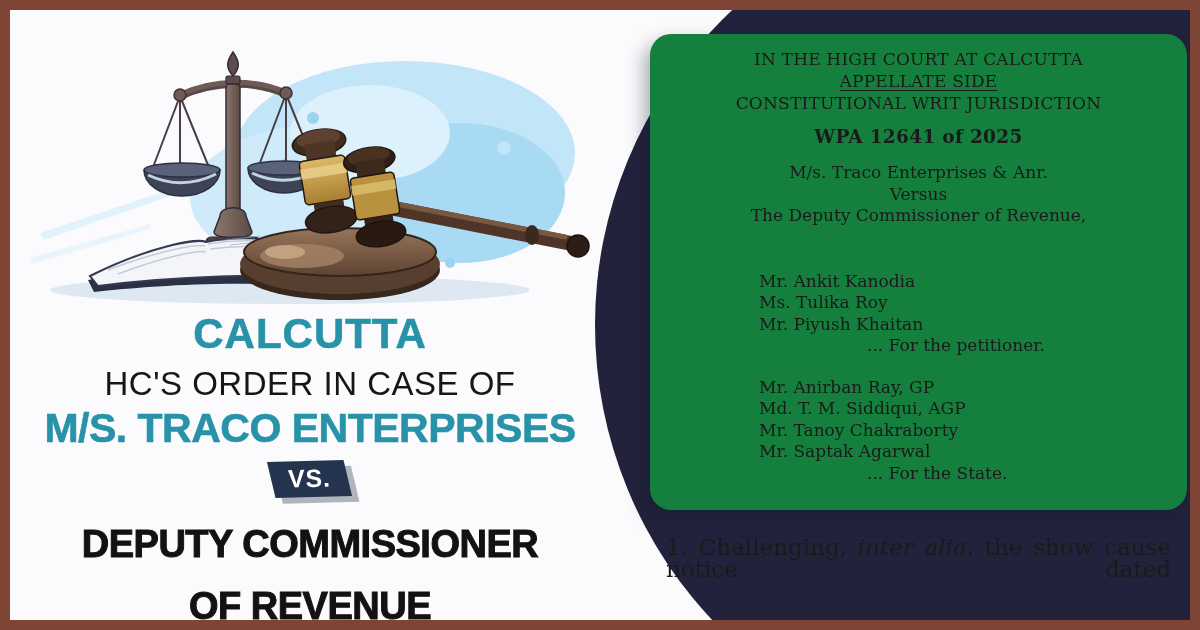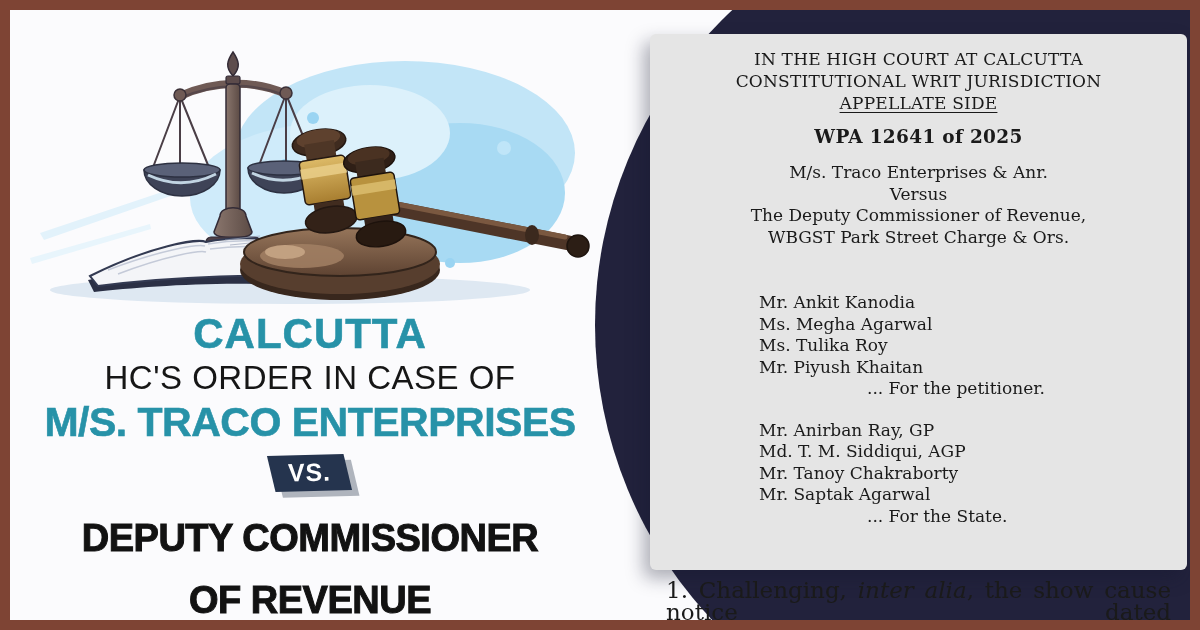--- a/index.html
+++ b/index.html
@@ -4,31 +4,31 @@
 <style>
   html,body{margin:0;padding:0;}
   .frame{position:relative;width:1200px;height:630px;background:#7E4434;overflow:hidden;
          font-family:"Liberation Sans",sans-serif;}
   .inner{position:absolute;left:10px;top:10px;right:10px;bottom:10px;background:#FBFBFD;overflow:hidden;}
   .navy-circle{position:absolute;width:860px;height:860px;border-radius:50%;
                background:#22223C;left:585px;top:-115px;}
   
   .headline{position:absolute;left:14px;top:300px;width:572px;text-align:center;line-height:1.12;}
   .t1{font-size:42px;font-weight:bold;color:#2792A8;letter-spacing:1px;text-align:center;-webkit-text-stroke:0.6px #2792A8;}
-  .t2{font-size:33px;font-weight:400;color:#161616;letter-spacing:0.5px;margin-top:3px;}
+  .t2{font-size:33px;font-weight:400;color:#161616;letter-spacing:0.5px;margin-top:9px;}
   .t3{font-size:41px;font-weight:bold;color:#2792A8;letter-spacing:-0.5px;-webkit-text-stroke:0.6px #2792A8;margin-top:3px;}
   .vs-row{margin-top:9px;margin-bottom:6px;height:42px;}
   .vs-badge{display:inline-block;background:#25344E;color:#FFFFFF;font-weight:bold;font-size:25px;
             padding:3px 17px 5px 17px;transform:skewX(12deg) rotate(-1.5deg);
             box-shadow:6px 6px 0 #AFB4BD;}
   .vs-badge .vs-in{display:inline-block;transform:skewX(-12deg);letter-spacing:1px;}
   .t4{font-size:38px;font-weight:bold;color:#121212;-webkit-text-stroke:1px #121212;letter-spacing:-0.5px;margin-top:20px;}
   
-  .card{position:absolute;left:640px;top:24px;width:537px;height:536px;background:#e5e5e5;
-        border-radius:6px;box-shadow:-6px 8px 18px rgba(20,22,45,0.35);
+  .card{position:absolute;left:640px;top:24px;width:537px;height:476px;background:#15803d;
+        border-radius:21px;box-shadow:-6px 8px 18px rgba(20,22,45,0.35);
         font-family:"DejaVu Serif","Liberation Serif",serif;color:#1A1A1A;
         padding:14px 13px;box-sizing:border-box;text-align:center;}
   .doc-court{font-size:17px;line-height:22px;letter-spacing:0.2px;}
   .underlined{text-decoration:underline;text-underline-offset:3px;}
   .doc-wpa{font-size:18.5px;font-weight:bold;margin-top:12px;letter-spacing:0.3px;}
   .doc-parties{margin-top:15px;font-size:17px;line-height:21.5px;}
   .counsel{margin-top:44px;text-align:left;margin-left:96px;font-size:17px;line-height:21.5px;}
   .counsel.second{margin-top:20px;}
   .counsel-note{padding-left:108px;}
   .doc-para{margin-top:52px;font-size:23px;line-height:22px;text-align:justify;text-align-last:justify;
@@ -145,32 +145,30 @@
       <div class="t3">M/S. TRACO ENTERPRISES</div>
       <div class="vs-row">
         <span class="vs-badge"><span class="vs-in">VS.</span></span>
       </div>
       <div class="t4">DEPUTY COMMISSIONER</div>
       <div class="t4">OF REVENUE</div>
     </div>
 
     <div class="card">
       <div class="doc-court">IN THE HIGH COURT AT CALCUTTA</div>
+      <div class="doc-court underlined">APPELLATE SIDE</div>
       <div class="doc-court">CONSTITUTIONAL WRIT JURISDICTION</div>
-      <div class="doc-court underlined">APPELLATE SIDE</div>
       <div class="doc-wpa">WPA 12641 of 2025</div>
       <div class="doc-parties">
         <div>M/s. Traco Enterprises &amp; Anr.</div>
         <div>Versus</div>
         <div>The Deputy Commissioner of Revenue,</div>
-        <div>WBGST Park Street Charge &amp; Ors.</div>
       </div>
       <div class="counsel">
         <div>Mr. Ankit Kanodia</div>
-        <div>Ms. Megha Agarwal</div>
         <div>Ms. Tulika Roy</div>
         <div>Mr. Piyush Khaitan</div>
         <div class="counsel-note">... For the petitioner.</div>
       </div>
       <div class="counsel second">
         <div>Mr. Anirban Ray, GP</div>
         <div>Md. T. M. Siddiqui, AGP</div>
         <div>Mr. Tanoy Chakraborty</div>
         <div>Mr. Saptak Agarwal</div>
         <div class="counsel-note">... For the State.</div>

